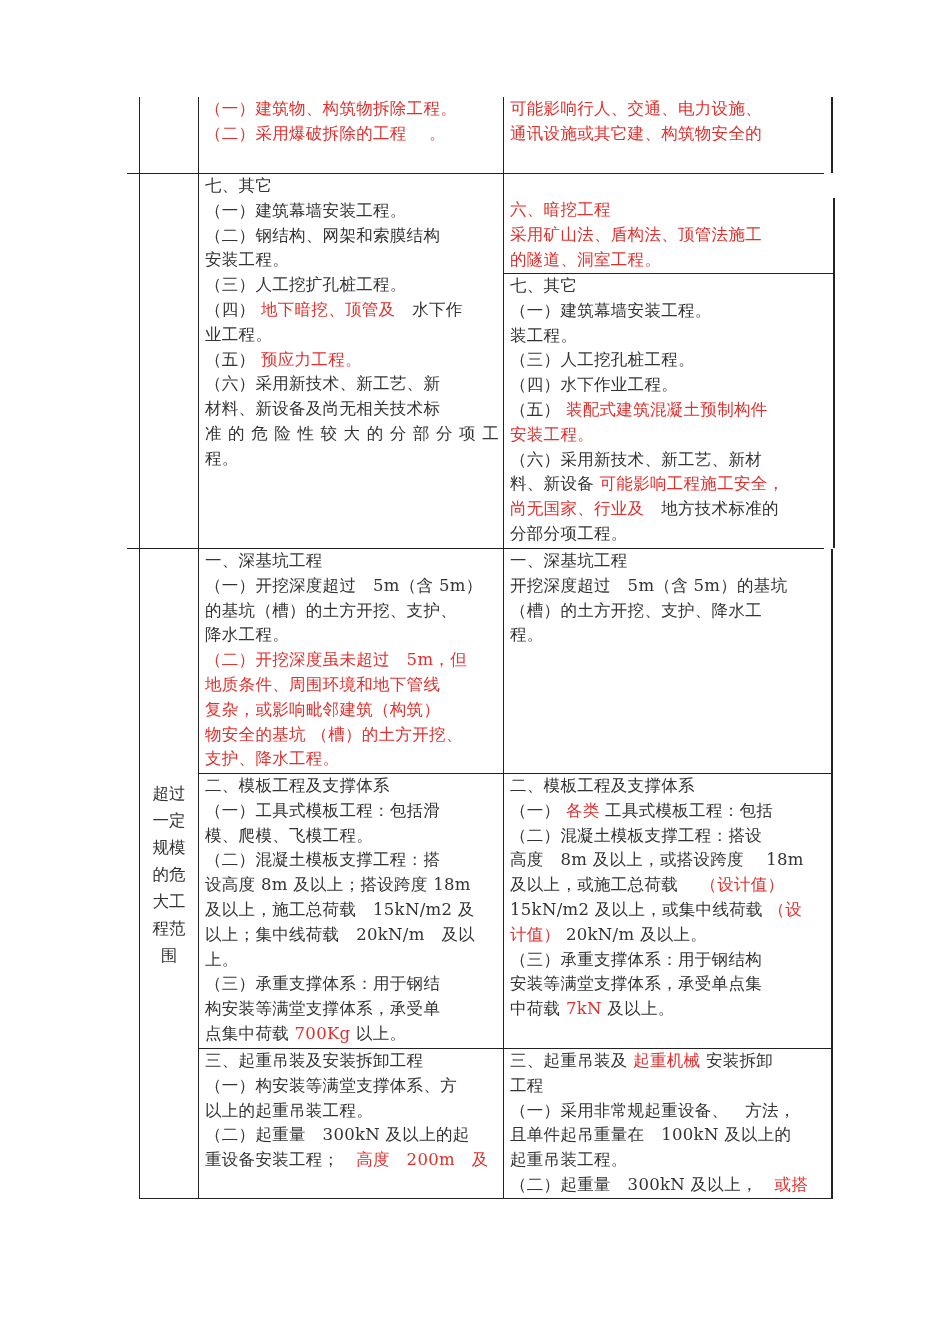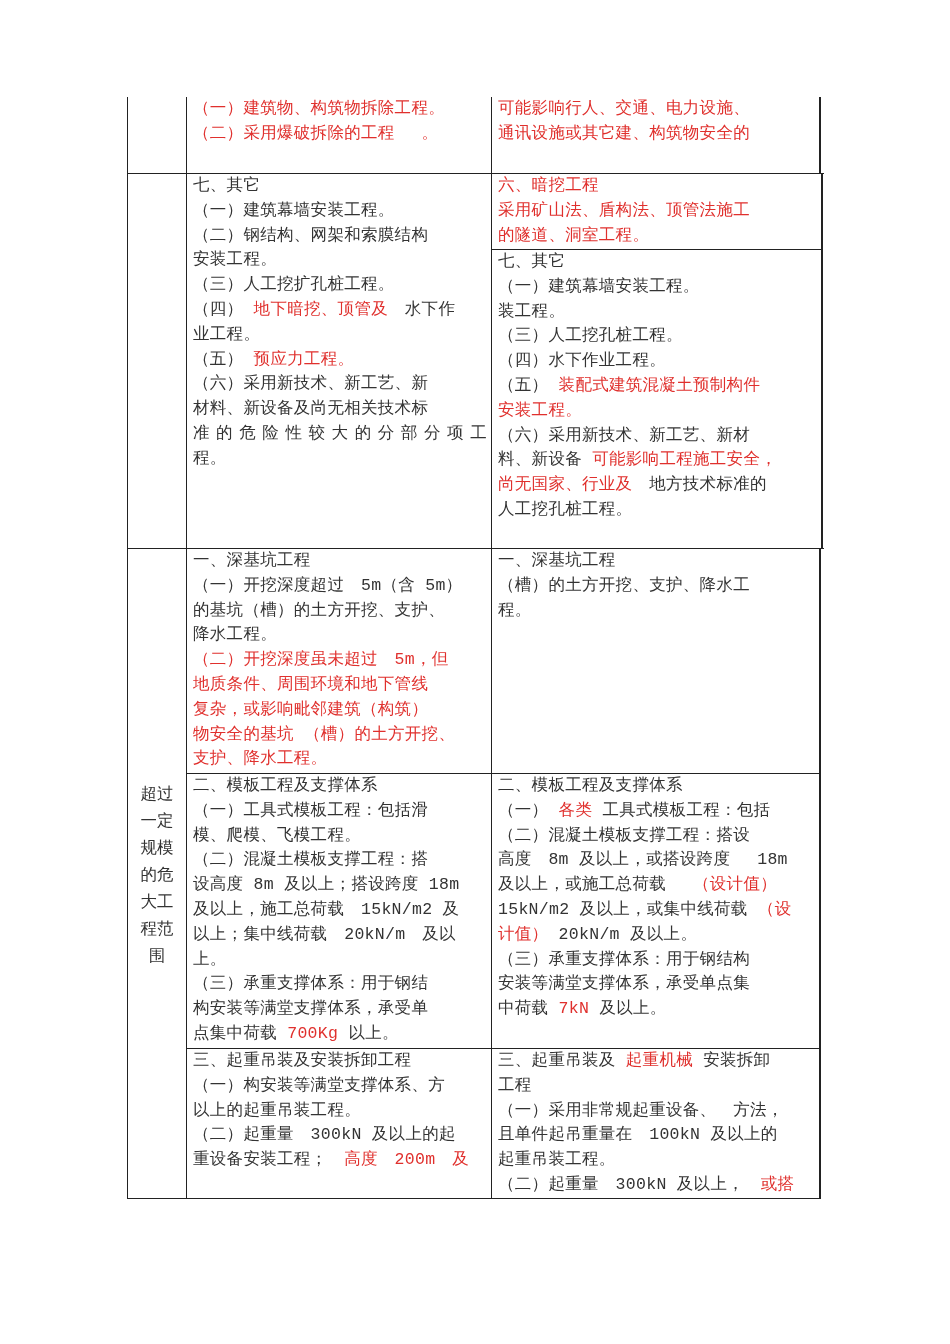--- a/index.html
+++ b/index.html
@@ -1,21 +1,21 @@
 <!DOCTYPE html>
 <html><head>
 <meta charset="utf-8">
 <style>
   html, body { margin:0; padding:0; background:#ffffff; }
   body { width:950px; height:1344px; position:relative; overflow:hidden;
          font-family:"DejaVu Serif", "Liberation Serif", serif; color:#333; }
   .tbl { position:absolute; left:127px; top:97px; width:697px; }
-  .row { display:flex; border-bottom:1.5px solid #222;font-family:Liberation Mono, monospace; }
+  .row { display:flex; border-bottom:1.5px solid #222; }
   .row.first .c2, .row.first .c3 { border-top:none; }
-  .c1 { width:58px; border-left:1.5px solid #222; border-right:1.5px solid #222; flex:none; position:relative; }
+  .c1 { width:58px; border-left:1.5px solid #222; border-right:1.5px solid #222; flex:none; position:relative;margin-left:12px; }
   .c2 { width:305px; border-right:1.5px solid #222; flex:none; }
   .c3 { width:329px; border-right:2px solid #222; flex:none; }
   .stack { display:flex; flex-direction:column; width:100%; }
   .cell { padding:0 4px 0 6px; font-size:16.5px; line-height:24.8px; letter-spacing:0.3px; box-sizing:border-box; }
   .cell.b { border-bottom:1.5px solid #222; }
   .ln { white-space:nowrap; display:block; }
   .r { color:#e0302d; }
   .side { position:absolute; left:0; right:0; top:50%; transform:translateY(-50%);
           text-align:center; font-size:16.5px; line-height:27px; color:#333; }
   .side span { display:block; }
@@ -47,39 +47,39 @@
         <span class="ln"><span>安装工程。</span></span>
         <span class="ln"><span>（三）人工挖扩孔桩工程。</span></span>
         <span class="ln"><span>（四） </span><span class="r">地下暗挖、顶管及</span><span>　水下作</span></span>
         <span class="ln"><span>业工程。</span></span>
         <span class="ln"><span>（五） </span><span class="r">预应力工程。</span></span>
         <span class="ln"><span>（六）采用新技术、新工艺、新</span></span>
         <span class="ln"><span>材料、新设备及尚无相关技术标</span></span>
         <span class="ln just"><span>准的危险性较大的分部分项工</span></span>
         <span class="ln"><span>程。</span></span>
       </div>
-    <div class="c3" style="padding:0;">
+    <div class="c3" style="padding:0;margin-top:24px;">
       <div class="stack">
         <div class="cell b" style="height:76px;">
             <span class="ln"><span class="r">六、暗挖工程</span></span>
             <span class="ln"><span class="r">采用矿山法、盾构法、顶管法施工</span></span>
             <span class="ln"><span class="r">的隧道、洞室工程。</span></span>
           </div>
         <div class="cell">
             <span class="ln"><span>七、其它</span></span>
             <span class="ln"><span>（一）建筑幕墙安装工程。</span></span>
             <span class="ln"><span>装工程。</span></span>
             <span class="ln"><span>（三）人工挖孔桩工程。</span></span>
             <span class="ln"><span>（四）水下作业工程。</span></span>
             <span class="ln"><span>（五） </span><span class="r">装配式建筑混凝土预制构件</span></span>
             <span class="ln"><span class="r">安装工程。</span></span>
             <span class="ln"><span>（六）采用新技术、新工艺、新材</span></span>
             <span class="ln"><span>料、新设备 </span><span class="r">可能影响工程施工安全，</span></span>
             <span class="ln"><span class="r">尚无国家、行业及</span><span>　地方技术标准的</span></span>
-            <span class="ln"><span>人工挖孔桩工程。</span></span>
+            <span class="ln"><span>分部分项工程。</span></span>
           </div>
       </div>
     </div>
   </div>
 
   <div style="display:flex;">
     <div class="c1" style="border-bottom:1.5px solid #222;">
       <div class="side" id="side-label">
           <span>超过</span>
           <span>一定</span>
@@ -99,20 +99,21 @@
             <span class="ln"><span>的基坑（槽）的土方开挖、支护、</span></span>
             <span class="ln"><span>降水工程。</span></span>
             <span class="ln"><span class="r">（二）开挖深度虽未超过　5m，但</span></span>
             <span class="ln"><span class="r">地质条件、周围环境和地下管线</span></span>
             <span class="ln"><span class="r">复杂，或影响毗邻建筑（构筑）</span></span>
             <span class="ln"><span class="r">物安全的基坑 （槽）的土方开挖、</span></span>
             <span class="ln"><span class="r">支护、降水工程。</span></span>
           </div>
         <div class="c3 cell">
             <span class="ln"><span>一、深基坑工程</span></span>
+            <span class="ln"><span>开挖深度超过　5m（含 5m）的基坑</span></span>
             <span class="ln"><span>（槽）的土方开挖、支护、降水工</span></span>
             <span class="ln"><span>程。</span></span>
           </div>
       </div>
 
       <div class="row" style="height:274px;">
         <div class="c2 cell">
             <span class="ln"><span>二、模板工程及支撑体系</span></span>
             <span class="ln"><span>（一）工具式模板工程：包括滑</span></span>
             <span class="ln"><span>模、爬模、飞模工程。</span></span>

